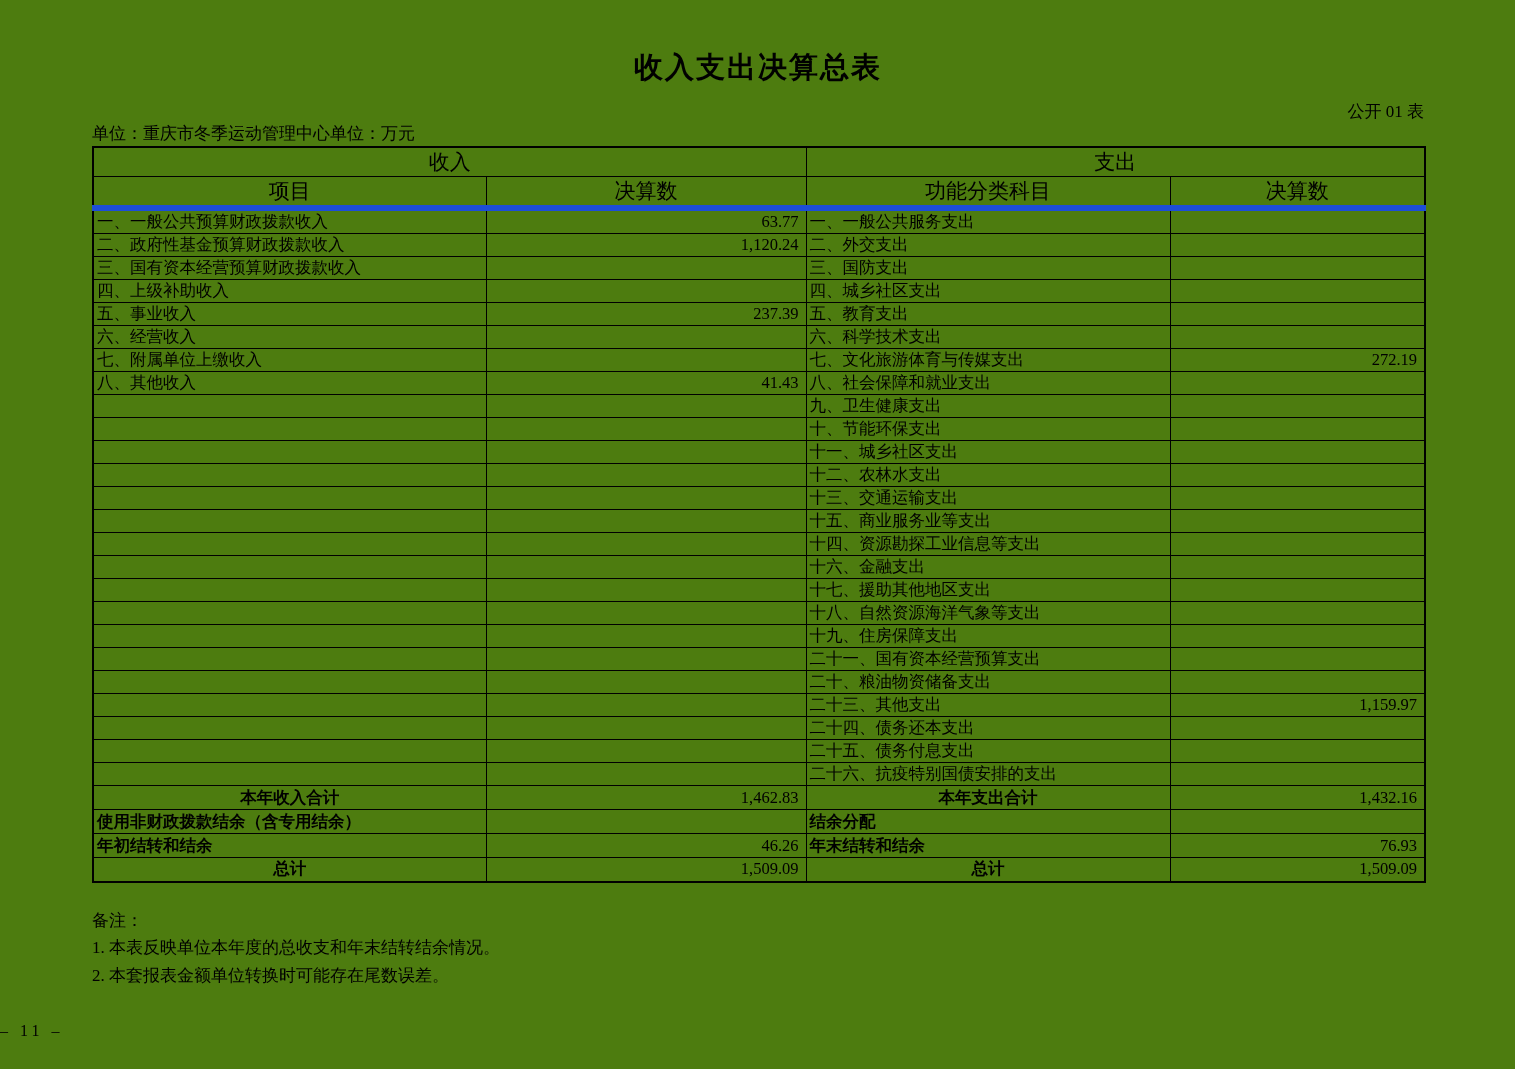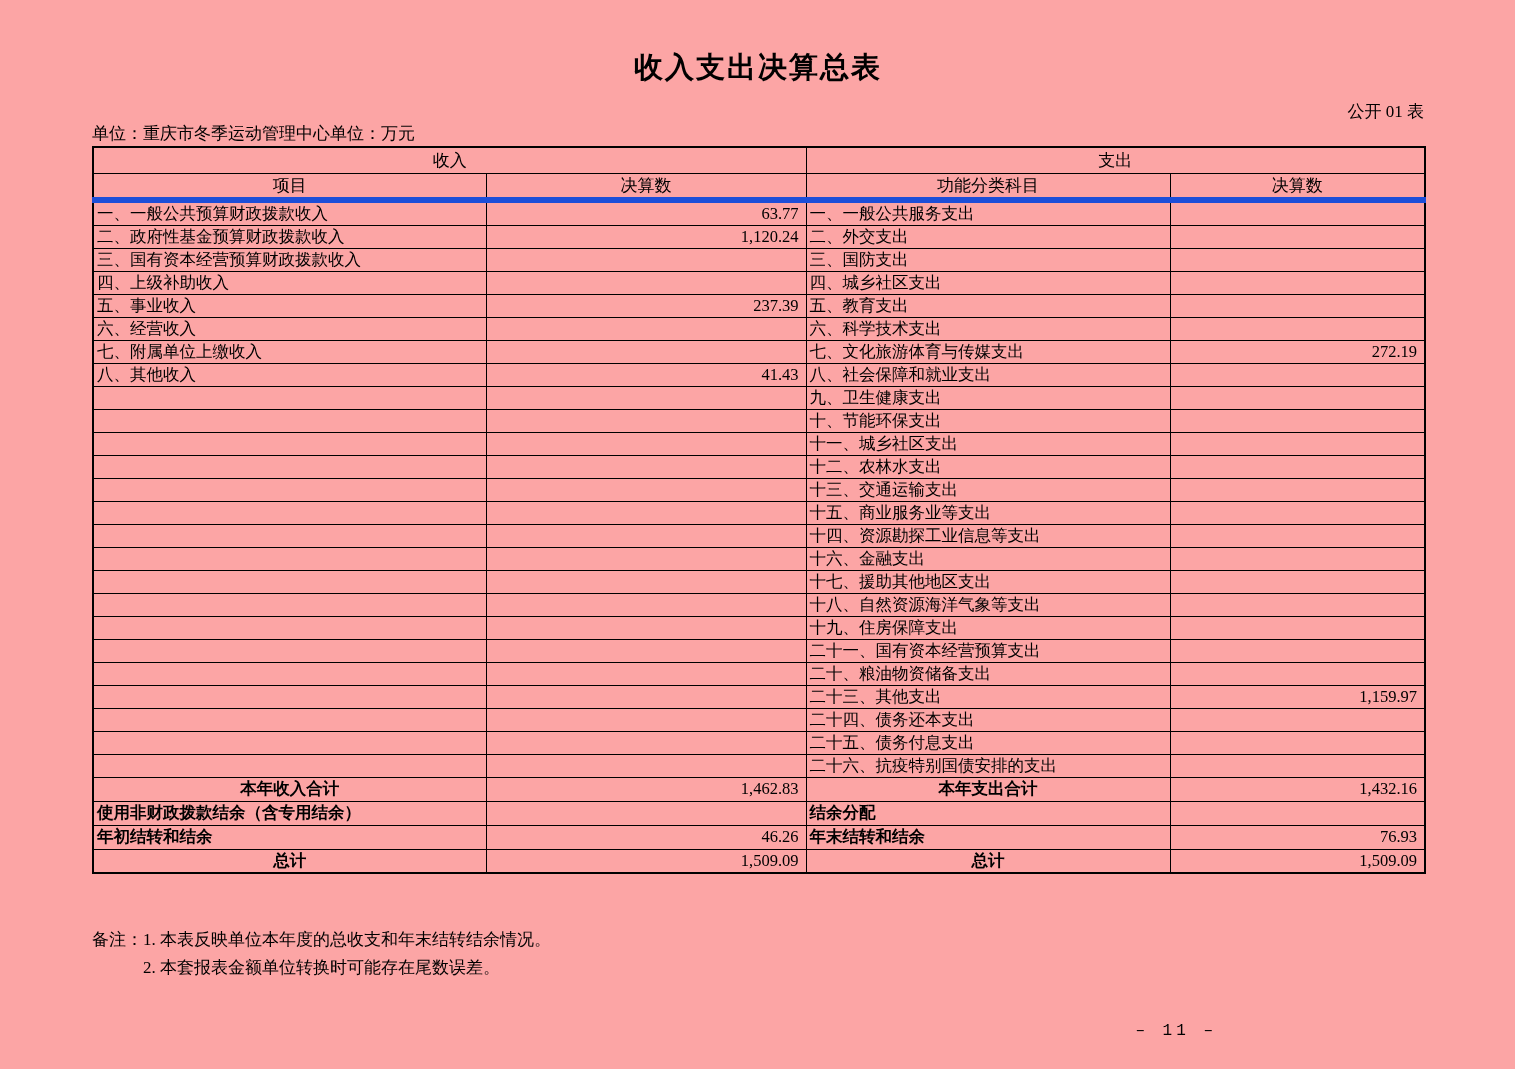--- a/index.html
+++ b/index.html
@@ -2,58 +2,58 @@
 <html><head>
 <meta charset="utf-8">
 <style>
   * { margin:0; padding:0; box-sizing:border-box; }
   html,body { background:#ffffff; }
   body {
     width:1515px; height:1069px; position:relative;
     font-family:"Liberation Serif","DejaVu Serif",serif;
     color:#000;
   }
-  .page { position:absolute; inset:0; background:#fca5a5; }
+  .page { position:absolute; inset:0; background:#4d7c0f; }
   .content { position:absolute; left:92px; top:0; width:1332px; }
 
   .doc-title {
     padding-top:48px; text-align:center;
     font-size:29px; font-weight:bold; letter-spacing:2px;
   }
   .code-line { margin-top:12px; text-align:right; font-size:17px; height:22px; }
   .meta-line {
     display:flex; justify-content:flex-start;
     font-size:17px; height:24px; margin-top:0px;
   }
 
   table.acct {
     width:100%; border-collapse:collapse; table-layout:fixed;
     border:2px solid #000;
   }
   table.acct th, table.acct td {
     border:1px solid #000; overflow:hidden; white-space:nowrap;
     font-weight:normal;
   }
-  thead th { text-align:center; font-weight:bold; font-size:17px; }
+  thead th { text-align:center; font-weight:bold; font-size:21px; }
   tr.section-row th { height:26px; }
   tr.cols-row th { height:25px; border-bottom:6px solid #1d4ed8; }
   td { height:23px; font-size:16.5px; }
   td.lbl { text-align:left; padding-left:3px; }
   td.num { text-align:right; padding-right:7px; }
   tbody.summary td { height:24px; }
   tbody.summary td.lbl { font-weight:bold; }
   tbody.summary td.lbl.center { text-align:center; padding-left:0; }
 
   .notes {
-    display:flex; margin-top:52px; font-size:17px; line-height:1.62;
+    display:flex; margin-top:24px; font-size:17px; line-height:1.62;flex-direction:column;
   }
   .notes-label { white-space:nowrap; }
   .page-number {
     position:absolute; left:0; width:1217px; top:1022px;
-    text-align:right; font-size:16px; letter-spacing:4px;font-family:Liberation Mono, monospace;
+    text-align:left; font-size:16px; letter-spacing:4px;
   }
 </style>
 </head>
 <body>
 
 <div class="page">
   <div class="content">
 
     <div class="doc-title">收入支出决算总表</div>
 

